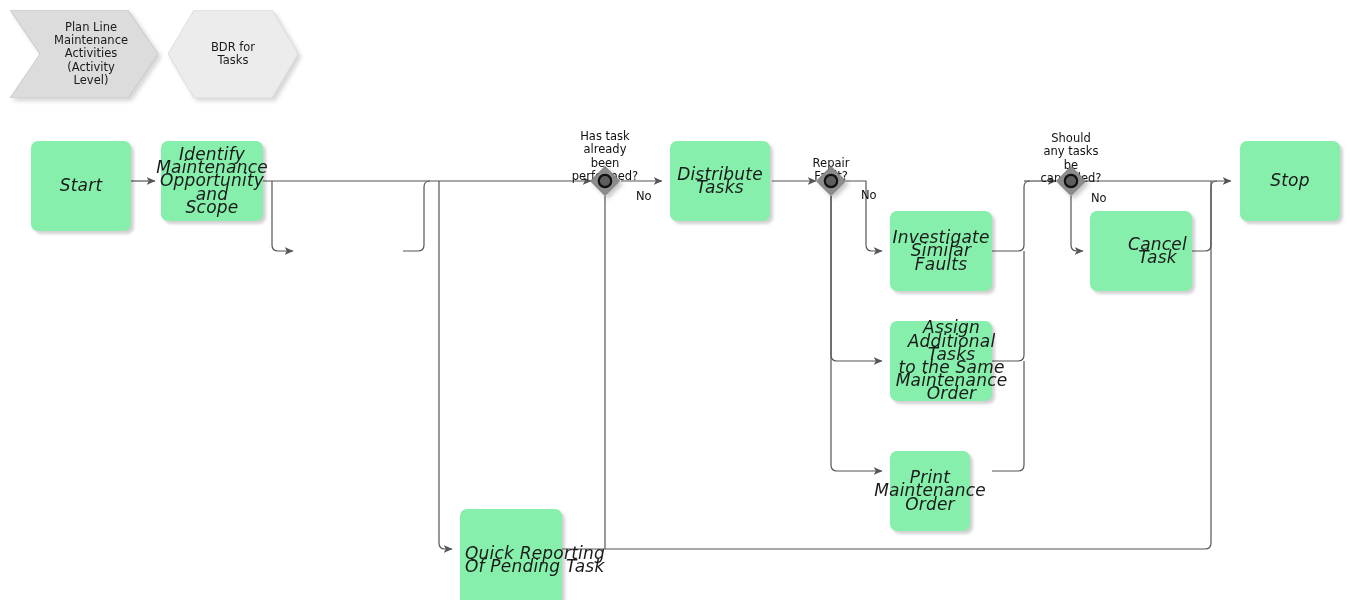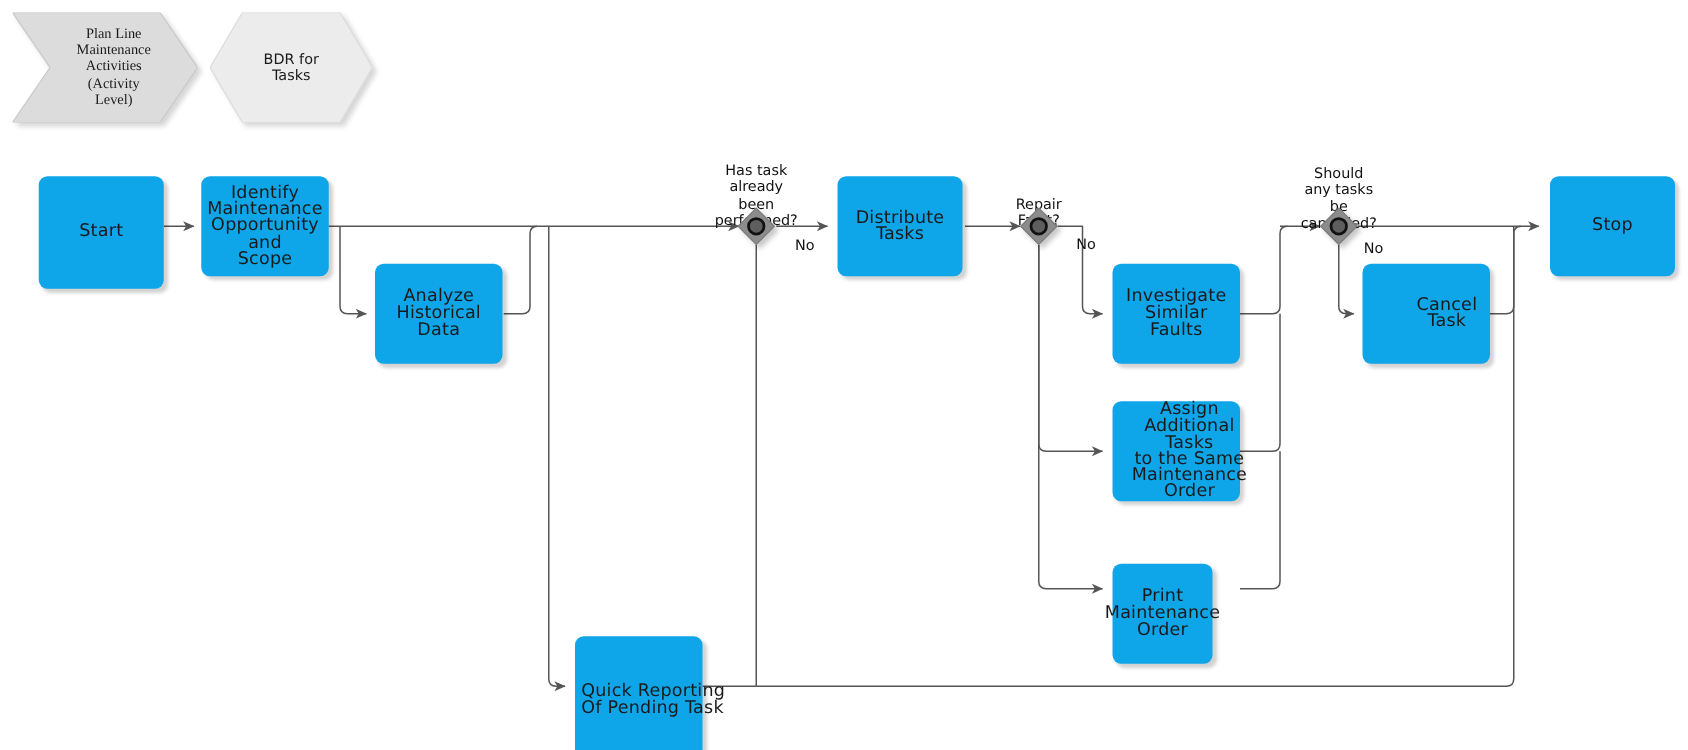--- a/index.html
+++ b/index.html
@@ -29,28 +29,29 @@
   .node {
     position: absolute;
     box-sizing: border-box;
     display: flex;
     align-items: center;
     justify-content: center;
     text-align: center;
   }
   
   .task {
-    background: #0ea5e9;
+    background: #86efac;
     border-radius: 7px;
     color: #1a1a1a;
-    font-size: 14px;
+    font-size: 17px;
     line-height: 13.2px;
     letter-spacing: 0.2px;
     box-shadow: 3px 3px 3px rgba(0,0,0,0.18);
     padding: 2px 3px;
+    font-style: italic;
   }
   .task .lbl {
     display: block;
     white-space: pre-line;
   }
   .task.left-text {
     justify-content: flex-start;
     text-align: left;
     padding-left: 5px;
   }
@@ -156,21 +157,21 @@
 
       <path d="M1192,251 L1205,251 Q1211,251 1211,245 L1211,187 Q1211,181 1217,181"></path>
 
       <path d="M1211,181 L1211,543 Q1211,549 1205,549 L605,549"></path>
 
       <path d="M562,549 L605,549"></path>
 
     </g>
   </svg>
 
-  <div class="crumb chevron" style="left:10px; top:10px; width:148px; height:88px;font-family:Liberation Serif, serif;">
+  <div class="crumb chevron" style="left:10px; top:10px; width:148px; height:88px;">
     <svg class="shape" viewBox="0 0 148 88" preserveAspectRatio="none">
       <polygon points="0,0 118,0 148,44 118,88 0,88 30,44" fill="#dcdcdc" stroke="#c9c9c9" stroke-width="1"></polygon>
     </svg>
     <span class="ctext">Plan Line
 Maintenance
 Activities
 (Activity
 Level)</span>
   </div>
 
@@ -186,25 +187,20 @@
     <span class="lbl">Start</span>
   </div>
 
   <div class="node task" style="left:161px; top:141px; width:102px; height:80px;">
     <span class="lbl">Identify
 Maintenance
 Opportunity and
 Scope</span>
   </div>
 
-  <div class="node task" style="left:300px; top:211px; width:102px; height:80px;">
-    <span class="lbl">Analyze
-Historical
-Data</span>
-  </div>
 
   <div class="node task" style="left:670px; top:141px; width:100px; height:80px;">
     <span class="lbl">Distribute
 Tasks</span>
   </div>
 
   <div class="node task" style="left:890px; top:211px; width:102px; height:80px;">
     <span class="lbl">Investigate
 Similar Faults</span>
   </div>

